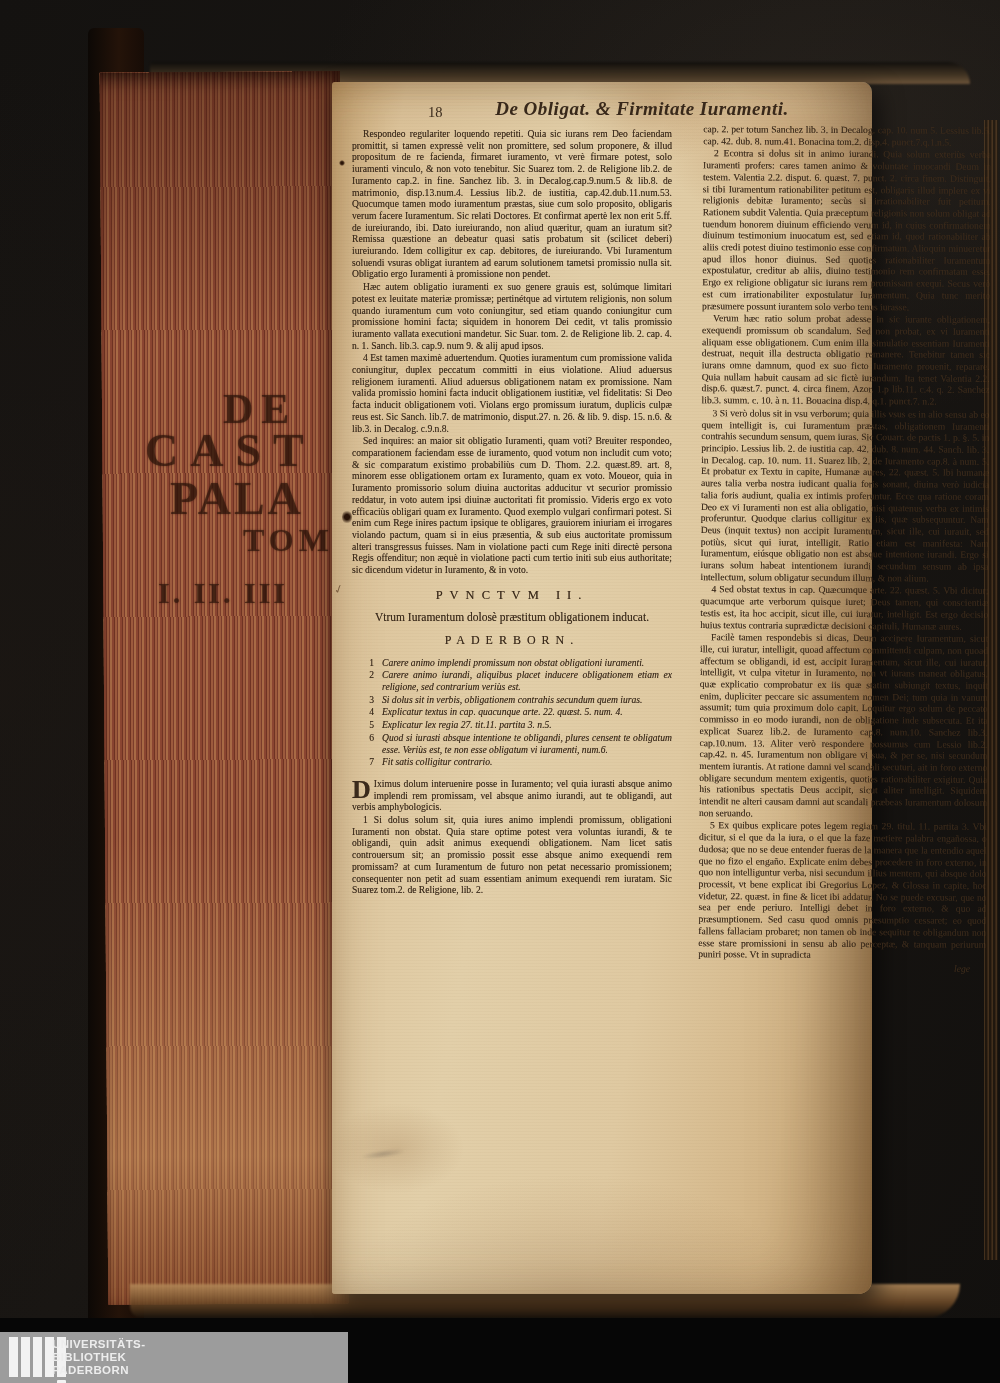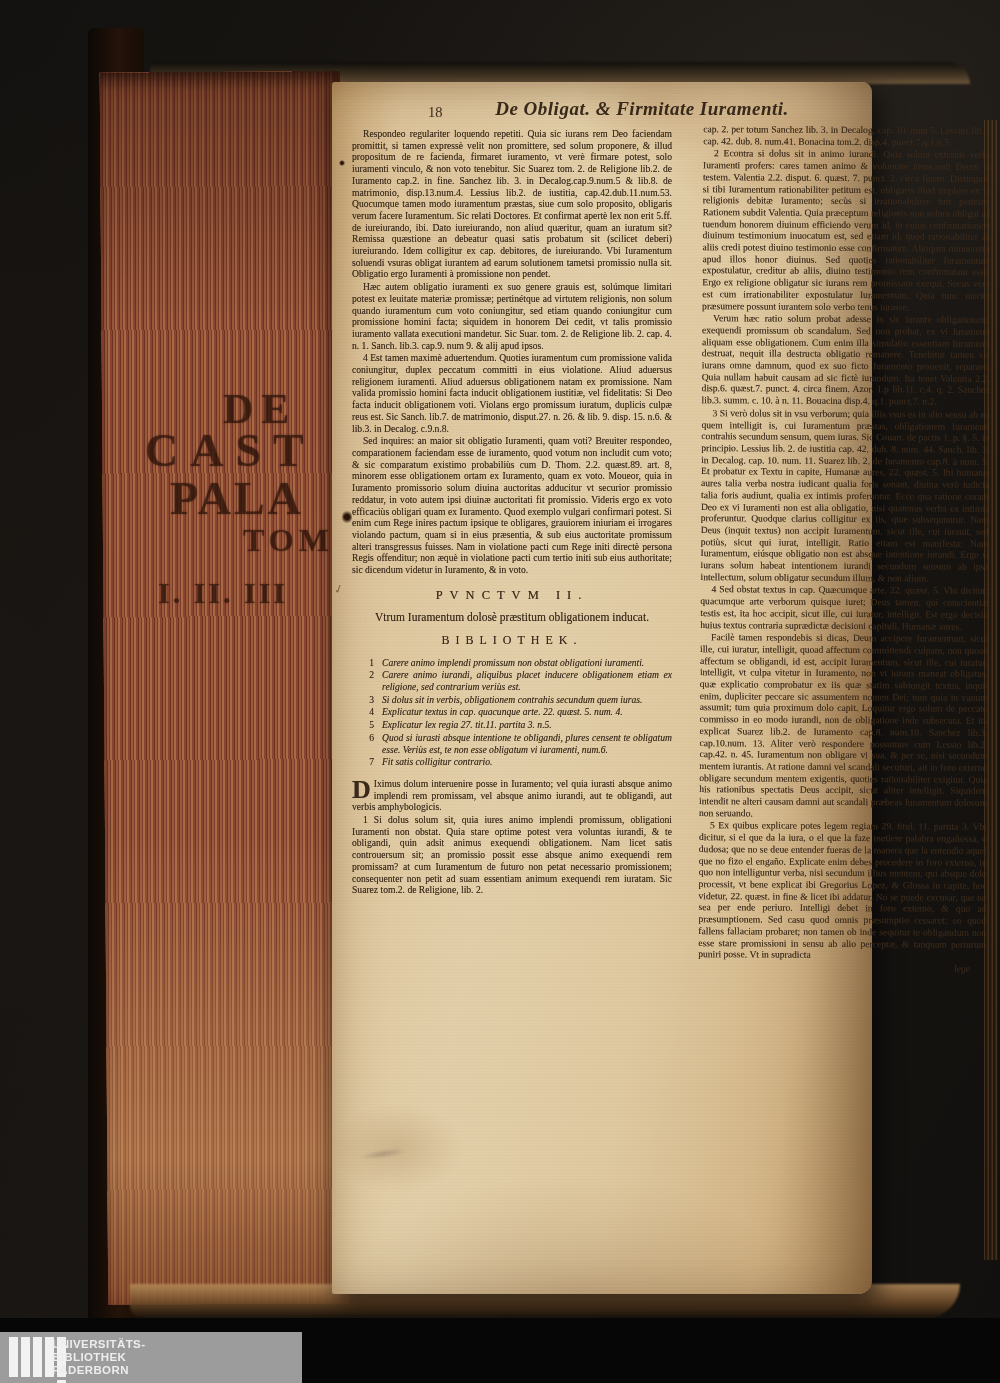--- a/index.html
+++ b/index.html
@@ -69,21 +69,21 @@
   .dc{float:left;font-size:26px;line-height:21px;padding:1px 3px 0 0;font-weight:700;}
   .catchword{text-align:right;font-style:italic;padding-right:16px;margin-top:1px;}
 
   .ink-blob{position:absolute;background:radial-gradient(circle,#2a1408 30%,rgba(42,20,8,0) 75%);border-radius:50%;}
   .margin-mark{position:absolute;color:rgba(70,40,18,.6);font-size:12px;transform:rotate(-18deg);}
   .pencil{position:absolute;left:28px;top:1068px;width:46px;height:8px;
     background:radial-gradient(closest-side, rgba(90,80,70,.35), rgba(0,0,0,0));
     transform:rotate(-8deg);filter:blur(1px);}
 
   
-  #badge{position:absolute;left:0;top:1332px;width:302px;height:51px;background:#9c9c9c;}
+  #badge{position:absolute;left:0;top:1332px;width:348px;height:51px;background:#9c9c9c;}
   #badge-bars{position:absolute;left:9px;top:5px;width:58px;height:46px;}
   #badge-bars .bar{position:absolute;top:0;width:9px;height:40px;background:#f2f2f2;}
   #badge-bars .dot{position:absolute;width:9px;height:8px;top:43px;left:48px;background:#f2f2f2;border-radius:1px;}
   #badge-text{position:absolute;left:52px;top:6px;font-family:"Liberation Sans",sans-serif;
     font-size:11.5px;line-height:13px;font-weight:700;color:#ededed;letter-spacing:.4px;}
   #bottom-black{position:absolute;left:0;top:1318px;width:1000px;height:65px;background:#060606;z-index:3;}
   #badge{z-index:4;}
 </style>
 </head>
 <body>
@@ -111,21 +111,21 @@
     <div class="pencil"></div>
 
     <div id="lcol" class="col">
       <p class="par">Respondeo regulariter loquendo repetiti. Quia sic iurans rem Deo faciendam promittit, si tamen expressè velit non promittere, sed solum proponere, &amp; illud propositum de re facienda, firmaret iuramento, vt verè firmare potest, solo iuramenti vinculo, &amp; non voto tenebitur. Sic Suarez tom. 2. de Religione lib.2. de Iuramento cap.2. in fine. Sanchez lib. 3. in Decalog.cap.9.num.5 &amp; lib.8. de matrimonio, disp.13.num.4. Lessius lib.2. de iustitia, cap.42.dub.11.num.53. Quocumque tamen modo iuramentum præstas, siue cum solo proposito, obligaris verum facere Iuramentum. Sic relati Doctores. Et confirmat apertè lex non erit 5.ff. de iureiurando, ibi. Dato iureiurando, non aliud quæritur, quam an iuratum sit? Remissa quæstione an debeatur quasi satis probatum sit (scilicet deberi) iureiurando. Idem colligitur ex cap. debitores, de iureiurando. Vbi Iuramentum soluendi vsuras obligat iurantem ad earum solutionem tametsi promissio nulla sit. Obligatio ergo Iuramenti à promissione non pendet.</p>
       <p class="par">Hæc autem obligatio iuramenti ex suo genere grauis est, solúmque limitari potest ex leuitate materiæ promissæ; pertinétque ad virtutem religionis, non solum quando iuramentum cum voto coniungitur, sed etiam quando coniungitur cum promissione homini facta; siquidem in honorem Dei cedit, vt talis promissio iuramento vallata executioni mandetur. Sic Suar. tom. 2. de Religione lib. 2. cap. 4. n. 1. Sanch. lib.3. cap.9. num 9. &amp; alij apud ipsos.</p>
       <p class="par">4 Est tamen maximè aduertendum. Quoties iuramentum cum promissione valida coniungitur, duplex peccatum committi in eius violatione. Aliud aduersus religionem iuramenti. Aliud aduersus obligationem natam ex promissione. Nam valida promissio homini facta inducit obligationem iustitiæ, vel fidelitatis: Si Deo facta inducit obligationem voti. Violans ergo promissum iuratum, duplicis culpæ reus est. Sic Sanch. lib.7. de matrimonio, disput.27. n. 26. &amp; lib. 9. disp. 15. n.6. &amp; lib.3. in Decalog. c.9.n.8.</p>
       <p class="par">Sed inquires: an maior sit obligatio Iuramenti, quam voti? Breuiter respondeo, comparationem faciendam esse de iuramento, quod votum non includit cum voto; &amp; sic comparatum existimo probabiliùs cum D. Thom. 2.2. quæst.89. art. 8, minorem esse obligationem ortam ex Iuramento, quam ex voto. Moueor, quia in Iuramento promissorio solum diuina auctoritas adducitur vt securior promissio reddatur, in voto autem ipsi diuinæ auctoritati fit promissio. Videris ergo ex voto efficaciùs obligari quam ex Iuramento. Quod exemplo vulgari confirmari potest. Si enim cum Rege inires pactum ipsique te obligares, grauiorem iniuriam ei irrogares violando pactum, quam si in eius præsentia, &amp; sub eius auctoritate promissum alteri transgressus fuisses. Nam in violatione pacti cum Rege initi directè persona Regis offenditur; non æquè in violatione pacti cum tertio initi sub eius authoritate; sic dicendum videtur in Iuramento, &amp; in voto.</p>
 
       <div class="punctum">PVNCTVM II.</div>
       <div class="subtitle">Vtrum Iuramentum dolosè præstitum obligationem inducat.</div>
-      <div class="summarium">BIBLIOTHEK.</div>
+      <div class="summarium">PADERBORN.</div>
 
       <div class="sum-list">
         <div class="sum-item">
           <span class="sum-num">1</span>
           <span class="sum-text">Carere animo implendi promissum non obstat obligationi iuramenti.</span>
         </div>
         <div class="sum-item">
           <span class="sum-num">2</span>
           <span class="sum-text">Carere animo iurandi, aliquibus placet inducere obligationem etiam ex religione, sed contrarium veriùs est.</span>
         </div>

